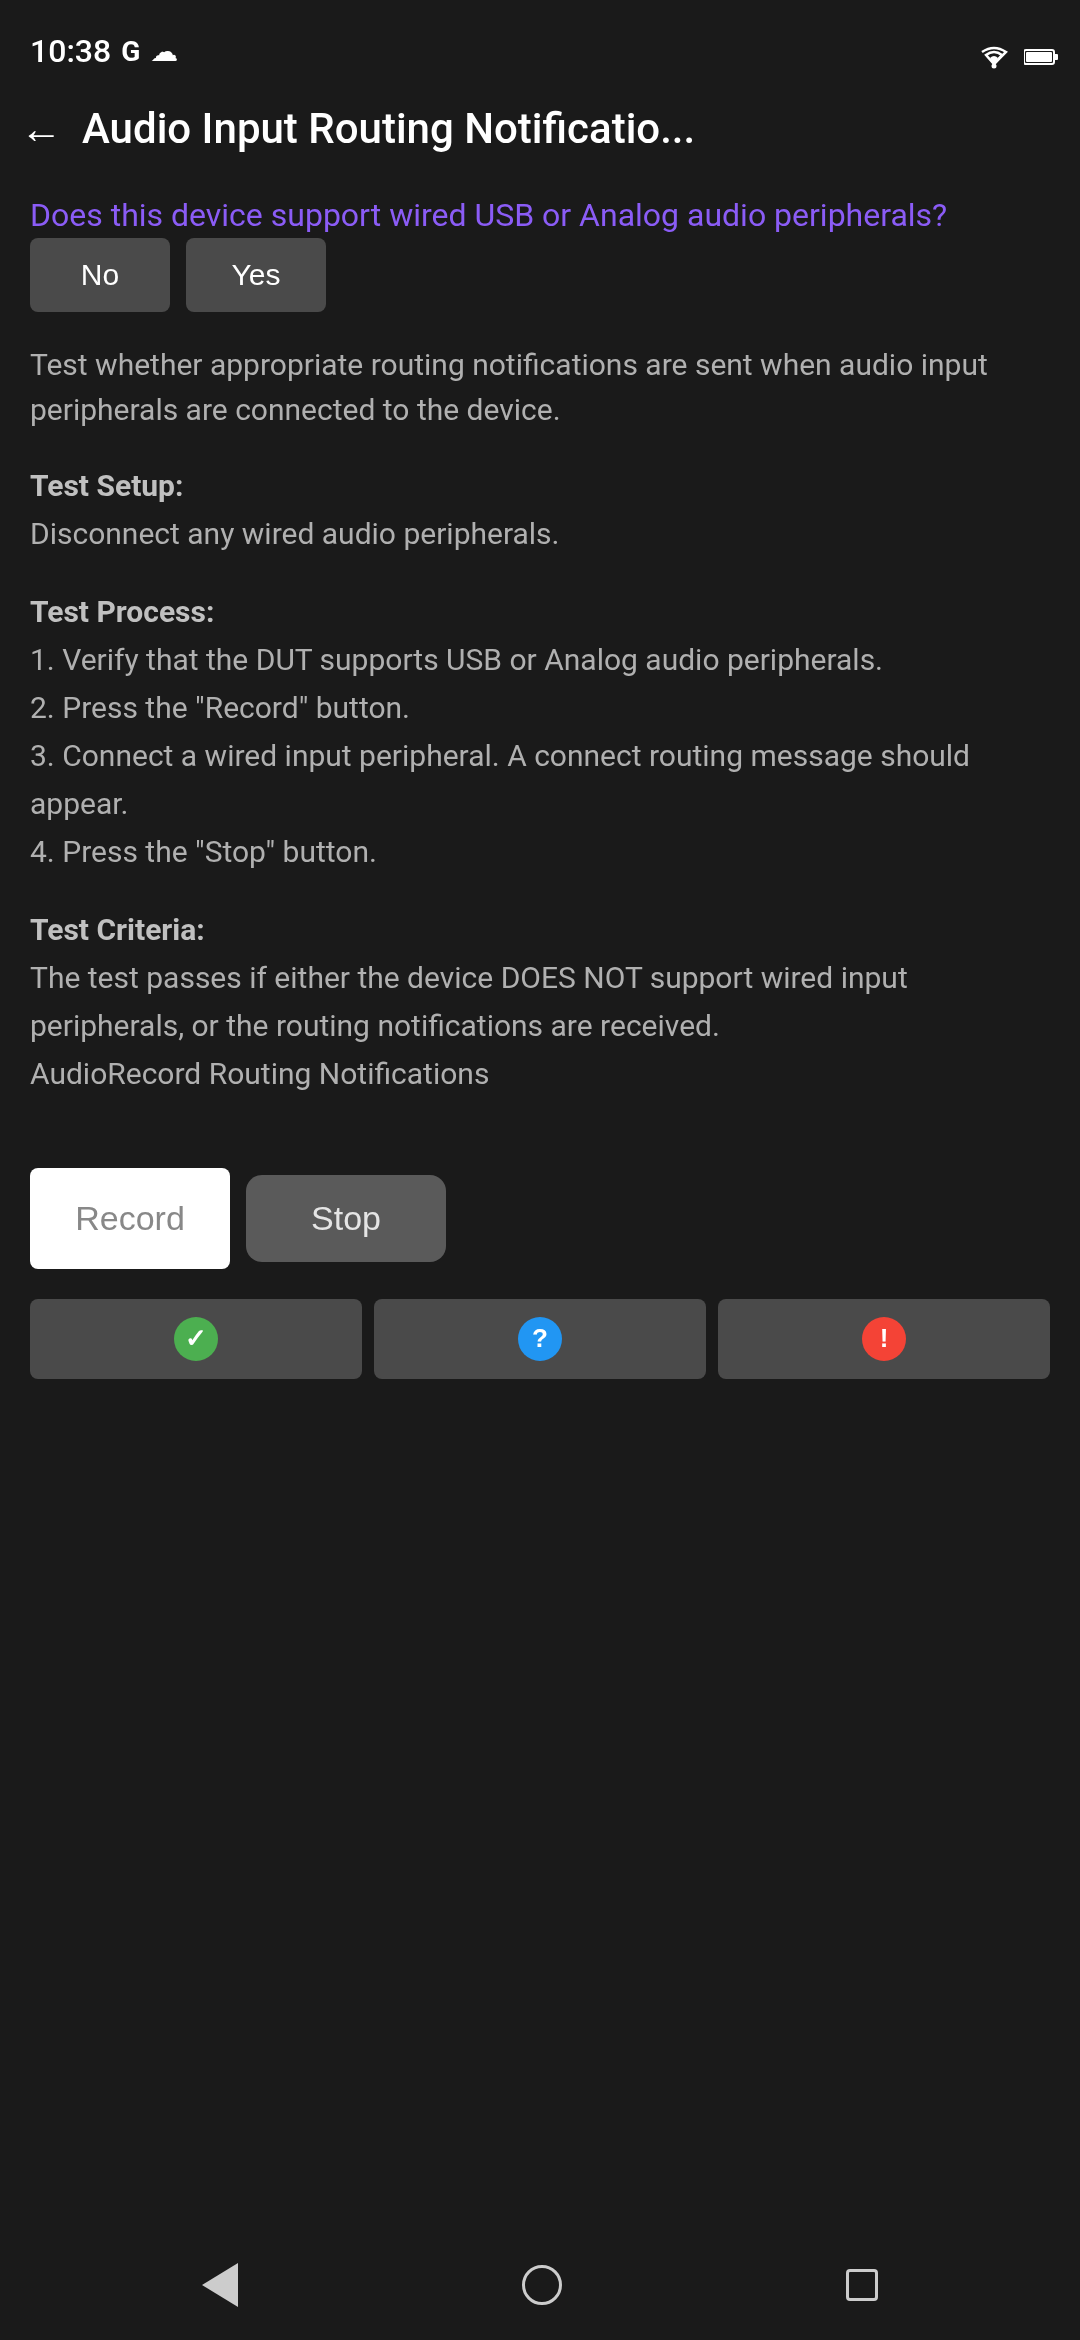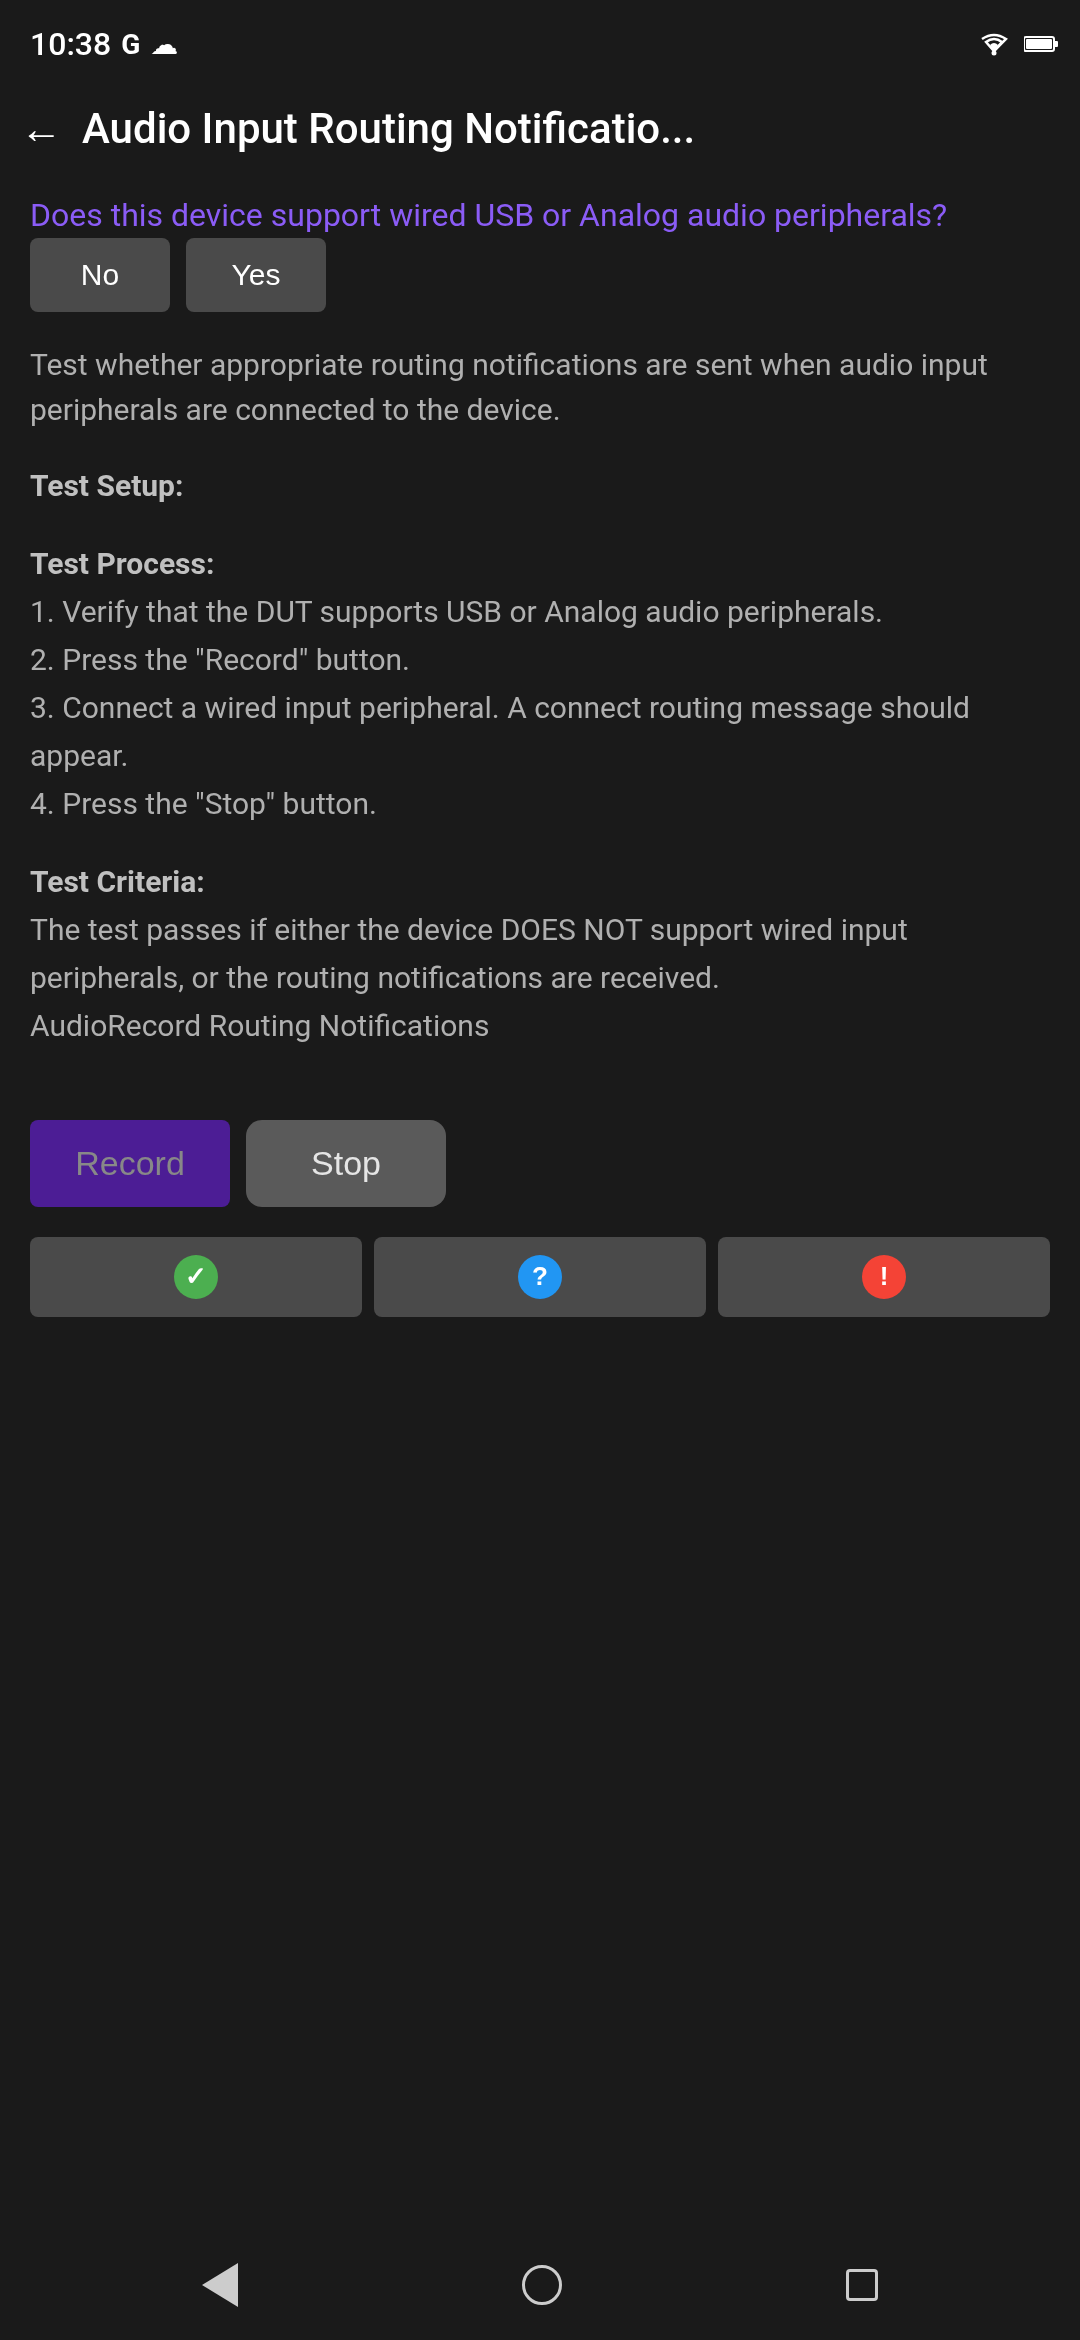--- a/index.html
+++ b/index.html
@@ -19,21 +19,21 @@
       min-height: 2340px;
       display: flex;
       flex-direction: column;
       position: relative;
     }
 
     
     .status-bar {
       display: flex;
       justify-content: space-between;
-      align-items: center;
+      align-items: flex-end;
       padding: 18px 20px 10px 30px;
       height: 80px;
     }
 
     .status-left {
       display: flex;
       align-items: center;
       gap: 10px;
       color: #ffffff;
       font-size: 32px;
@@ -120,25 +120,25 @@
 
     
     .action-buttons {
       display: flex;
       gap: 16px;
       padding: 20px 30px;
       align-items: center;
     }
 
     .record-button {
-      background-color: #4c1d95;
+      background-color: #ffffff;
       color: #888888;
       border: none;
       border-radius: 8px;
-      padding: 24px 40px;
+      padding: 31px 40px;
       font-size: 34px;
       cursor: pointer;
       min-width: 200px;
     }
 
     .stop-button {
       background-color: #5a5a5a;
       color: #e5e5e5;
       border: none;
       border-radius: 16px;
@@ -290,20 +290,21 @@
 
     <div class="button-row">
       <button class="choice-button">No</button>
       <button class="choice-button">Yes</button>
     </div>
 
     <p class="description-text">Test whether appropriate routing notifications are sent when audio input peripherals are connected to the device.</p>
 
     <div class="section-text">
       <span class="section-title">Test Setup:</span><br>
+      <span>Disconnect any wired audio peripherals.</span>
     </div>
 
     <div class="section-text">
       <span class="section-title">Test Process:</span><br>
       <span>1. Verify that the DUT supports USB or Analog audio peripherals.</span><br>
       <span>2. Press the "Record" button.</span><br>
       <span>3. Connect a wired input peripheral. A connect routing message should appear.</span><br>
       <span>4. Press the "Stop" button.</span>
     </div>
 

